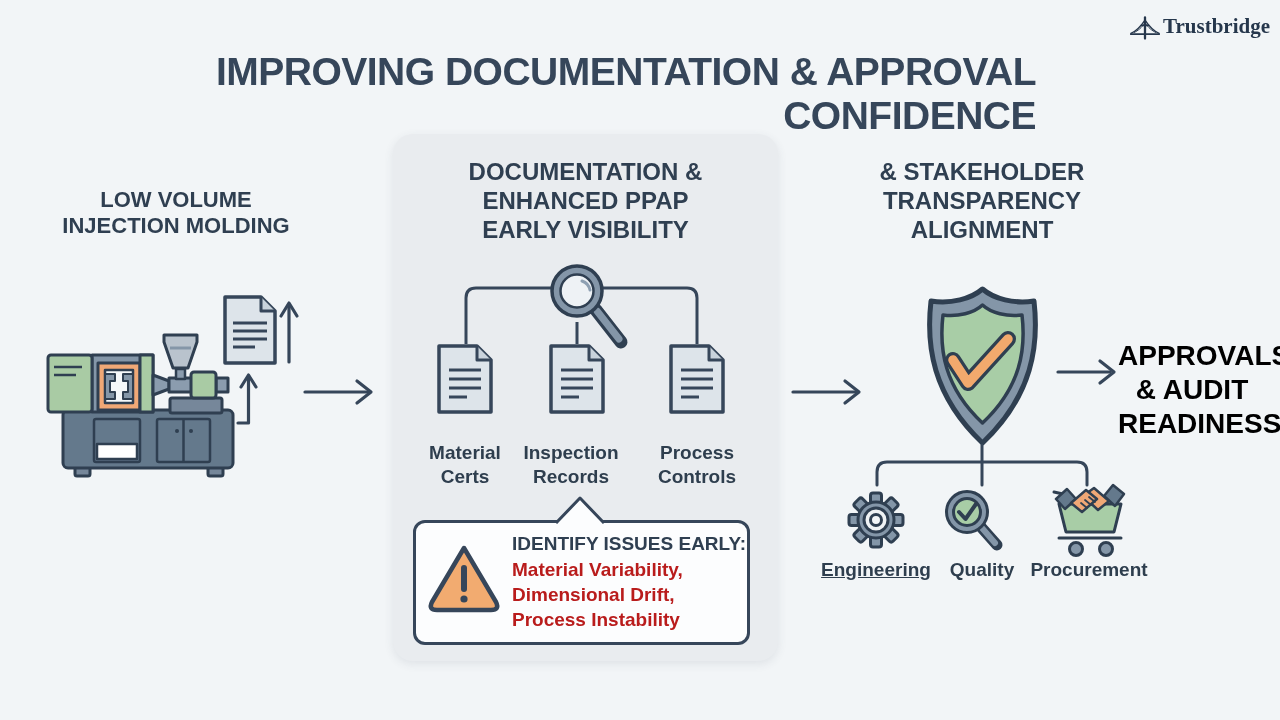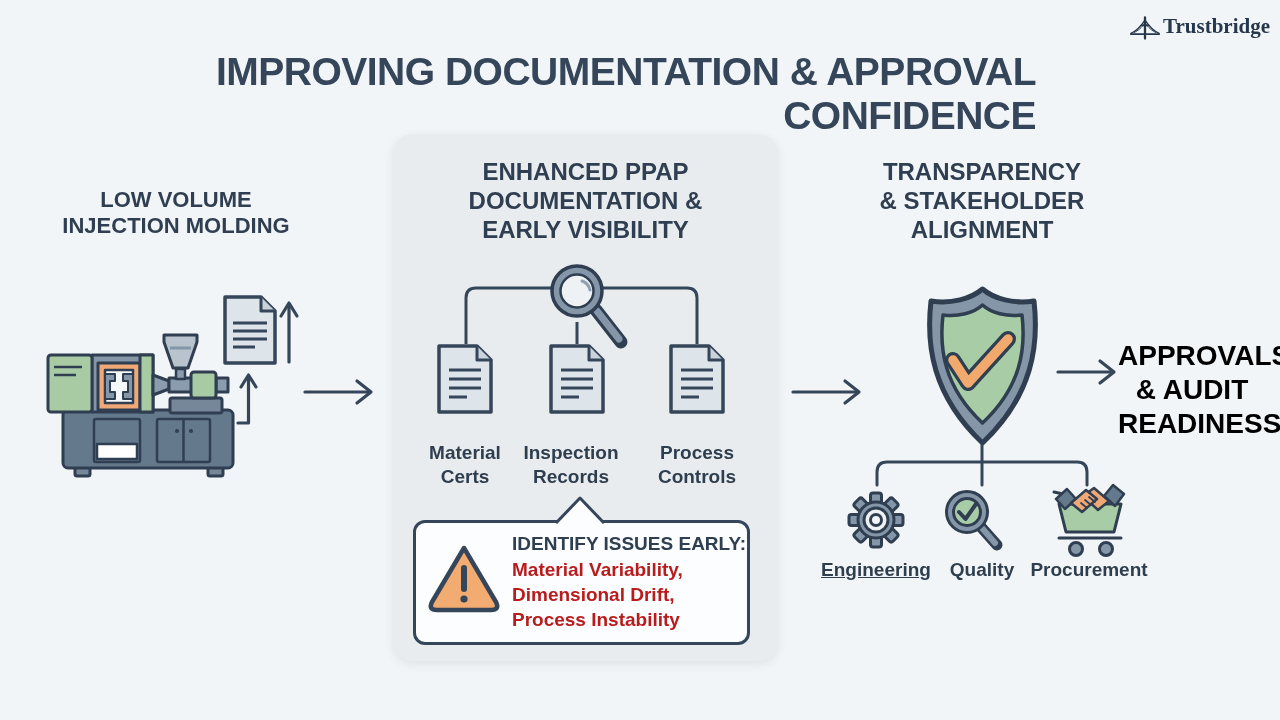--- a/index.html
+++ b/index.html
@@ -130,22 +130,22 @@
   </g>
   <g stroke="#36465a" stroke-width="3.2" fill="none" stroke-linecap="round" stroke-linejoin="round">
     <path d="M275,114 H338"></path>
       <path d="M327,103 L341,114 L327,125"></path>
   </g>
 </svg>
 
 <div class="abs panel"></div>
 
 <div class="abs sec-heading mid-heading ctr">
+  <span class="hline">DOCUMENTATION &amp;</span>
   <span class="hline">ENHANCED PPAP</span>
-  <span class="hline">DOCUMENTATION &amp;</span>
   <span class="hline">EARLY VISIBILITY</span>
 </div>
 
 <svg class="abs" style="left:400px; top:258px;" width="380" height="182" viewBox="0 0 380 182">
   <path d="M151,30 H76 Q66,30 66,40 V86 M203,30 H287 Q297,30 297,40 V86 M177,64 V86" fill="none" stroke="#36465a" stroke-width="3"></path>
   <g>
     <line x1="196" y1="52" x2="221" y2="84" stroke="#2f3f51" stroke-width="13" stroke-linecap="round"></line>
     <line x1="197" y1="53" x2="219" y2="81" stroke="#8496a8" stroke-width="7" stroke-linecap="round"></line>
     <circle cx="177" cy="33" r="25" fill="#8496a8" stroke="#2f3f51" stroke-width="3.5"></circle>
     <circle cx="177" cy="33" r="16.5" fill="#eef2f5" stroke="#2f3f51" stroke-width="2.5"></circle>
@@ -201,22 +201,22 @@
   <circle cx="40" cy="58" r="3.6" fill="#36465a"></circle>
 </svg>
 <div class="abs callout-text">
   <div class="callout-heading">IDENTIFY ISSUES EARLY:</div>
   <div class="callout-item">Material Variability,</div>
   <div class="callout-item">Dimensional Drift,</div>
   <div class="callout-item">Process Instability</div>
 </div>
 
 <div class="abs sec-heading right-heading ctr">
+  <span class="hline">&amp; STAKEHOLDER</span>
   <span class="hline">TRANSPARENCY</span>
-  <span class="hline">&amp; STAKEHOLDER</span>
   <span class="hline">ALIGNMENT</span>
 </div>
 
 <svg class="abs" style="left:915px; top:283px;" width="135" height="168" viewBox="0 0 135 168">
   <path d="M67.5,6 C56,16 36,21 16,18 C11,62 17,112 67.5,160 C118,112 124,62 119,18 C99,21 79,16 67.5,6 Z" fill="#8496a8" stroke="#2f3f51" stroke-width="5" stroke-linejoin="round"></path>
   <path d="M67.5,22 C59,30 43,34 28,32 C24,66 29,104 67.5,140 C106,104 111,66 107,32 C92,34 76,30 67.5,22 Z" fill="#a8cda6" stroke="#2f3f51" stroke-width="3.5" stroke-linejoin="round"></path>
   <polyline points="38,77 53,100 93,56" fill="none" stroke="#2f3f51" stroke-width="16" stroke-linecap="round" stroke-linejoin="round"></polyline>
   <polyline points="38,77 53,100 93,56" fill="none" stroke="#f2a96d" stroke-width="9.5" stroke-linecap="round" stroke-linejoin="round"></polyline>
 </svg>
 

